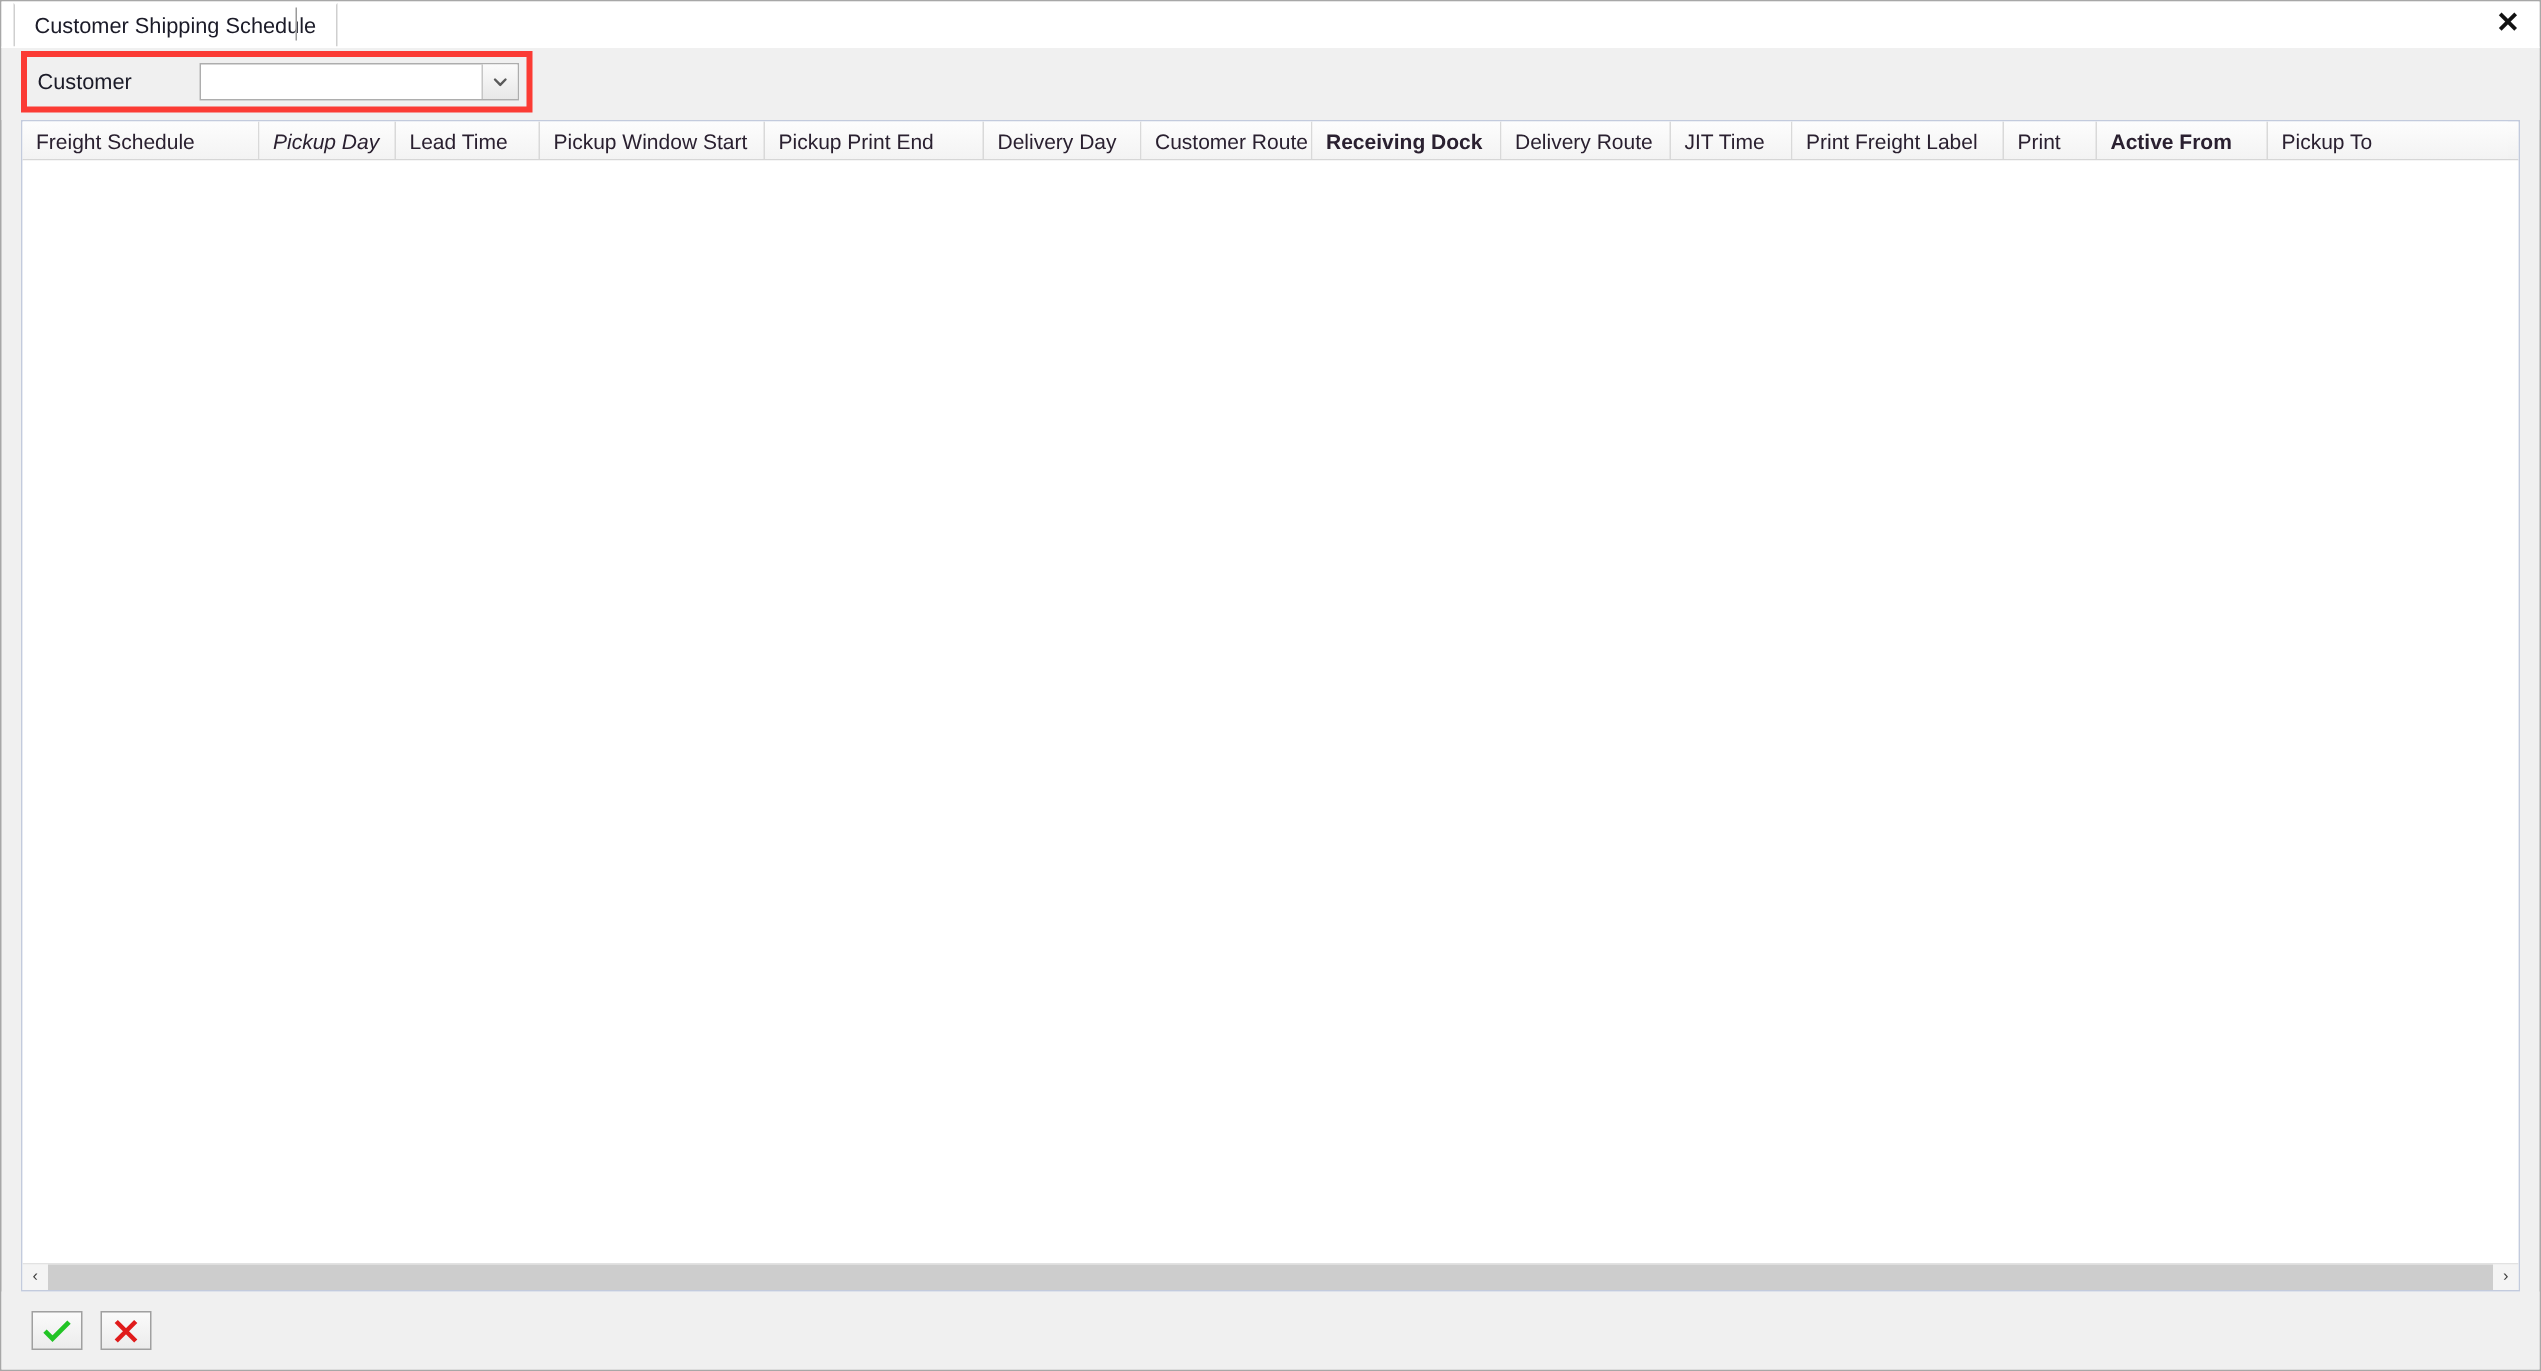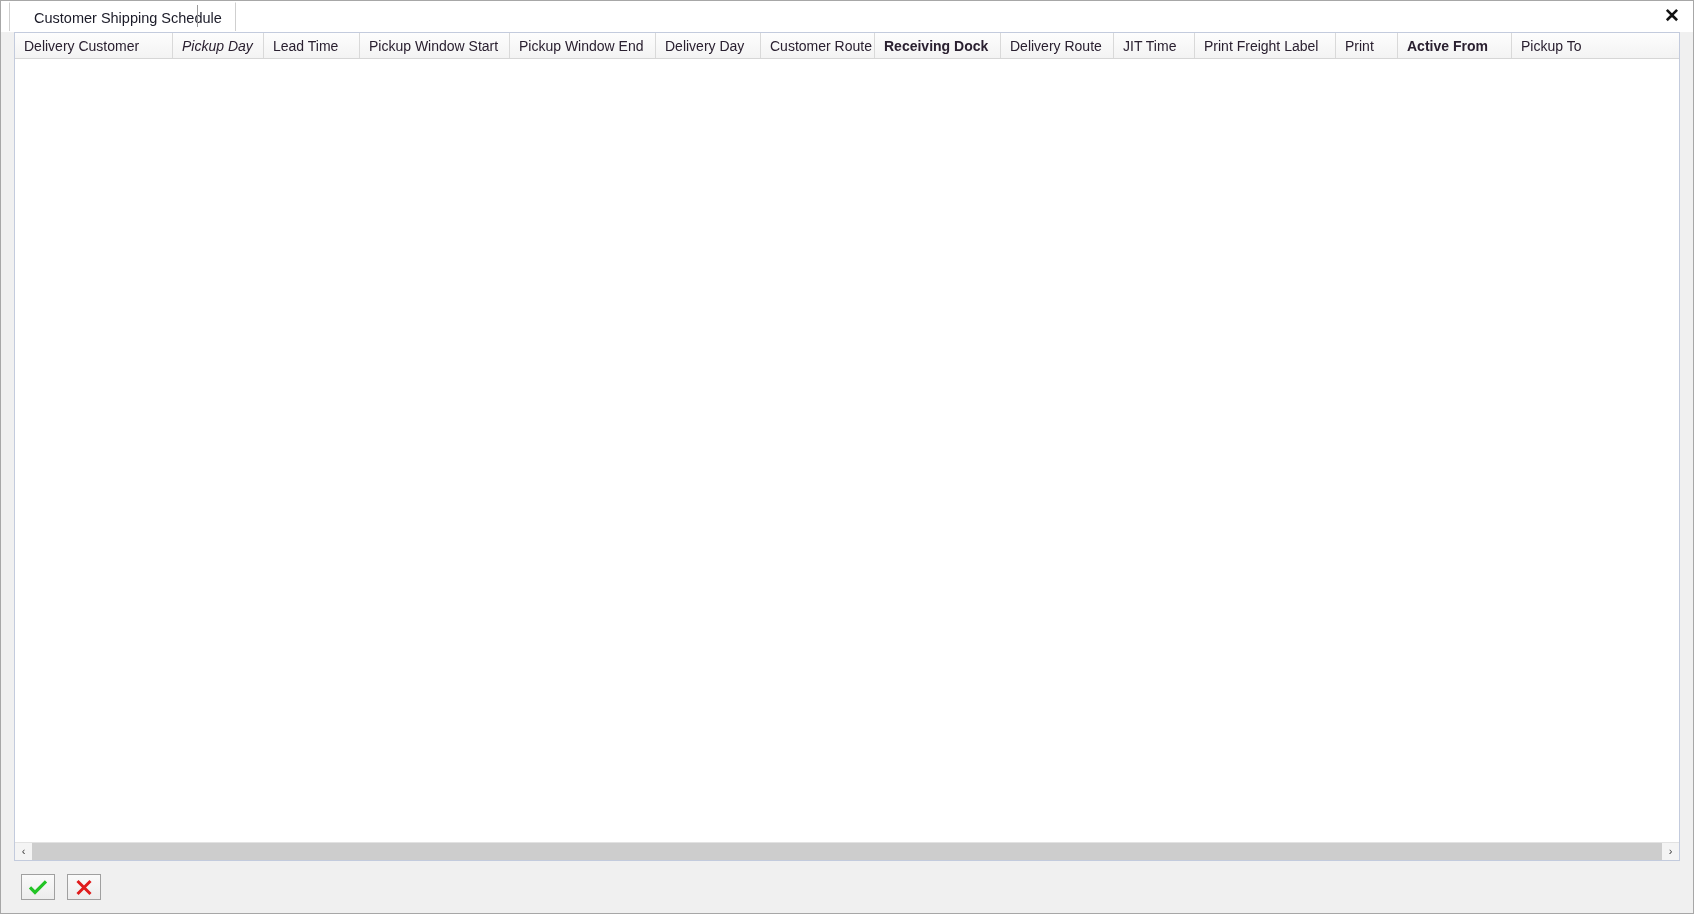--- a/index.html
+++ b/index.html
@@ -35,21 +35,21 @@
     height: 31px;
     background: #ffffff;
     flex: 0 0 auto;
   }
   .tab {
     position: absolute;
     left: 8px;
     top: 1px;
     height: 29px;
     box-sizing: border-box;
-    padding: 5px 13px 0 24px;
+    padding: 5px 13px 0 13px;
     background: #ffffff;
     border: 1px solid #cfcfcf;
     border-top: 1px solid #ffffff;
     border-bottom: none;
     font-size: 14.5px;
     color: #1b1b28;
     white-space: nowrap;
     line-height: 20px;
   }
   .tab-caret {
@@ -253,28 +253,42 @@
 
   <div class="tabstrip">
     <div class="tab">
       <span>Customer Shipping Schedule</span>
     </div>
     <div class="tab-caret"></div>
     <div class="tabstrip-fill"></div>
     <div class="close-btn">✕</div>
   </div>
 
+  <div class="filterbar">
+    <div class="annot-box"></div>
+    <div class="field-row">
+      <div class="field-label">Customer</div>
+      <div class="combo">
+        <input class="combo-input" type="text" value="" placeholder="" style="">
+        <div class="combo-btn">
+          <svg width="13" height="13" viewBox="0 0 13 13" aria-hidden="true">
+            <path d="M3 5 L6.5 8.6 L10 5" fill="none" stroke="#5a5a5a" stroke-width="1.6" stroke-linecap="round" stroke-linejoin="round"></path>
+          </svg>
+        </div>
+      </div>
+    </div>
+  </div>
 
   <div class="grid-wrap">
     <div class="grid-header" id="grid-header">
-        <div class="col" style="width: 158px;">Delivery Customer</div>
+        <div class="col" style="width: 158px;">Freight Schedule</div>
         <div class="col" style="width: 91px; font-style: italic;">Pickup Day</div>
         <div class="col" style="width: 96px;">Lead Time</div>
         <div class="col" style="width: 150px;">Pickup Window Start</div>
-        <div class="col" style="width: 146px;">Pickup Window End</div>
+        <div class="col" style="width: 146px;">Pickup Print End</div>
         <div class="col" style="width: 105px;">Delivery Day</div>
         <div class="col" style="width: 114px;">Customer Route</div>
         <div class="col" style="width: 126px; font-weight: bold;">Receiving Dock</div>
         <div class="col" style="width: 113px;">Delivery Route</div>
         <div class="col" style="width: 81px;">JIT Time</div>
         <div class="col" style="width: 141px;">Print Freight Label</div>
         <div class="col" style="width: 62px;">Print</div>
         <div class="col" style="width: 114px; font-weight: bold;">Active From</div>
         <div class="col" style="width: 160px;">Pickup To</div>
       </div>

